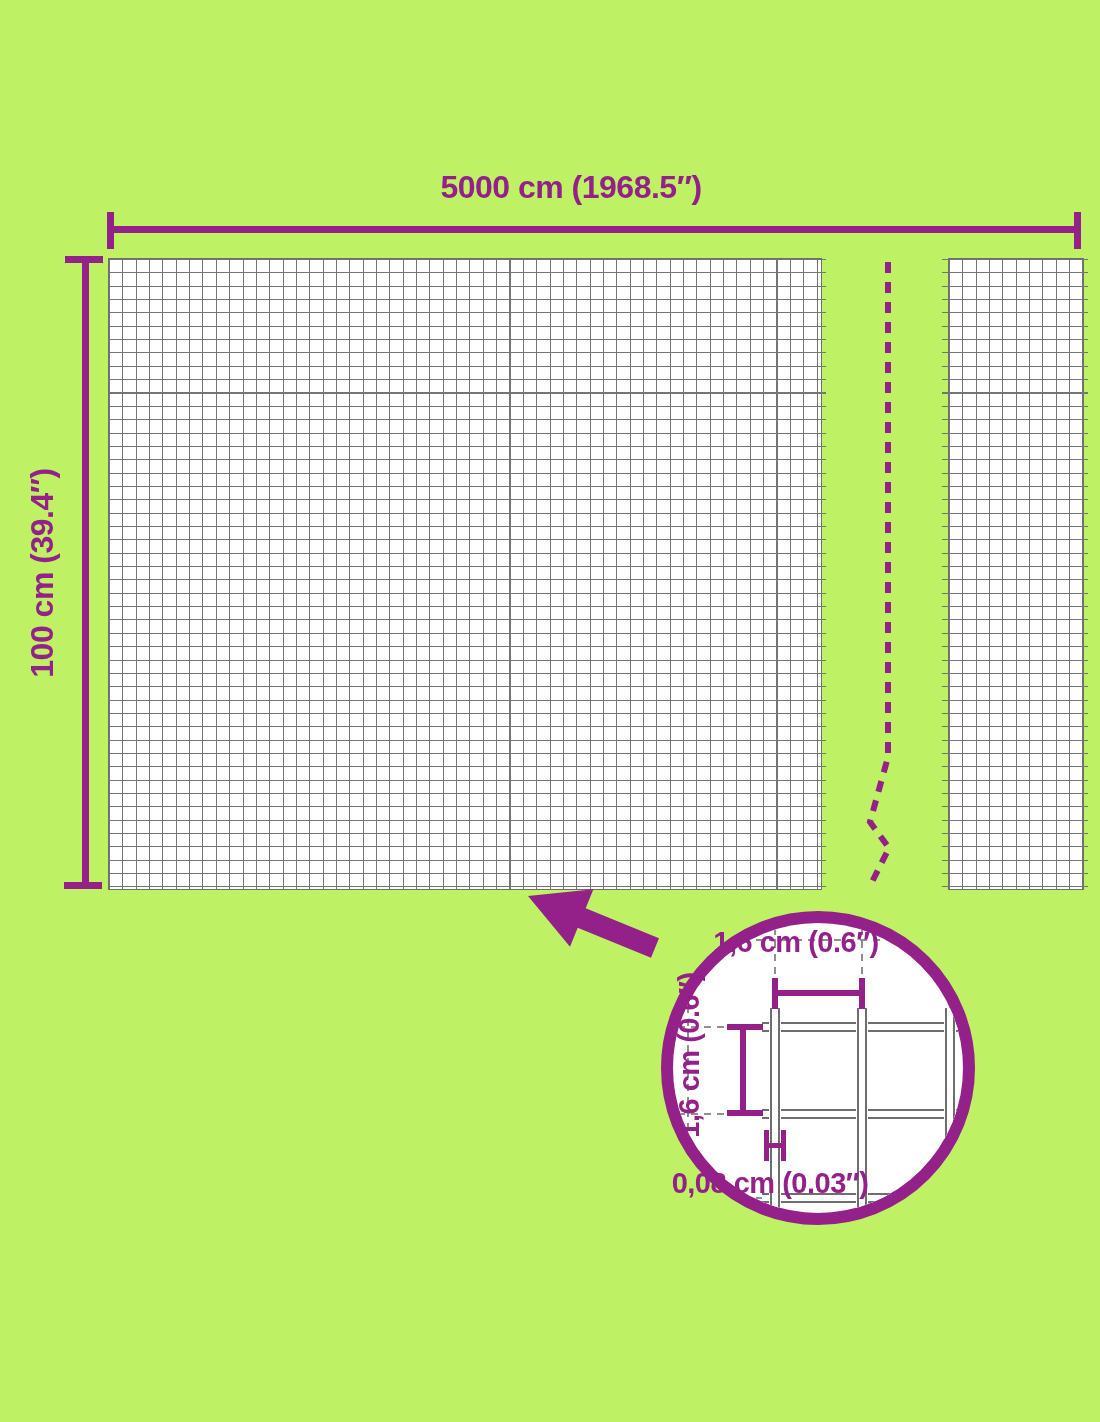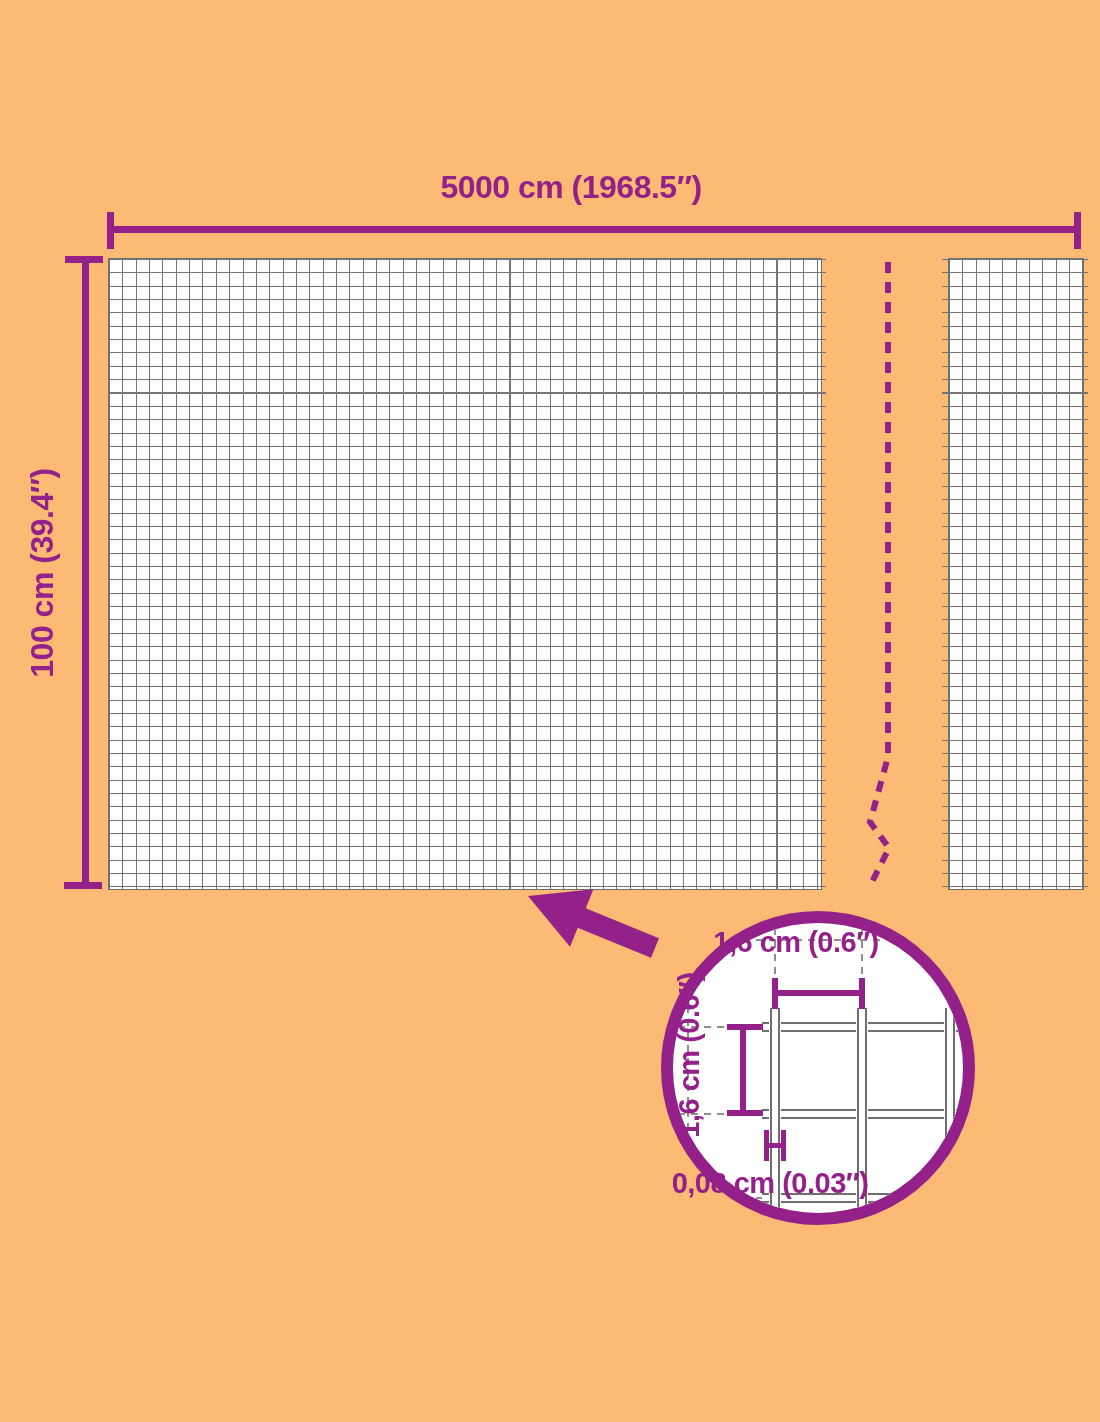--- a/index.html
+++ b/index.html
@@ -1,17 +1,17 @@
 <!DOCTYPE html>
 <html style="--accent: #94208A; --wire: #757575; --detail-wire: #6E6E6E;"><head>
 <meta charset="utf-8">
 <style>
   html,body { margin:0; padding:0; background:#ffffff; }
   .canvas {
-    position:relative; width:1100px; height:1422px; background:#fdba74;
+    position:relative; width:1100px; height:1422px; background:#bef264;
     font-family:"Liberation Sans", sans-serif; overflow:hidden;
   }
   .dim-label {
     position:absolute; color:var(--accent,#94208A); font-weight:bold;
     font-size:32px; letter-spacing:-0.5px; text-align:center;
     height:40px; line-height:40px; width:600px;
   }
   .dim-label.top  { left:271px; top:167px; }
   .dim-label.left { left:-258px; top:553px; transform:rotate(-90deg); transform-origin:center; }
   .dim-piece { position:absolute; background:var(--accent,#94208A); }

